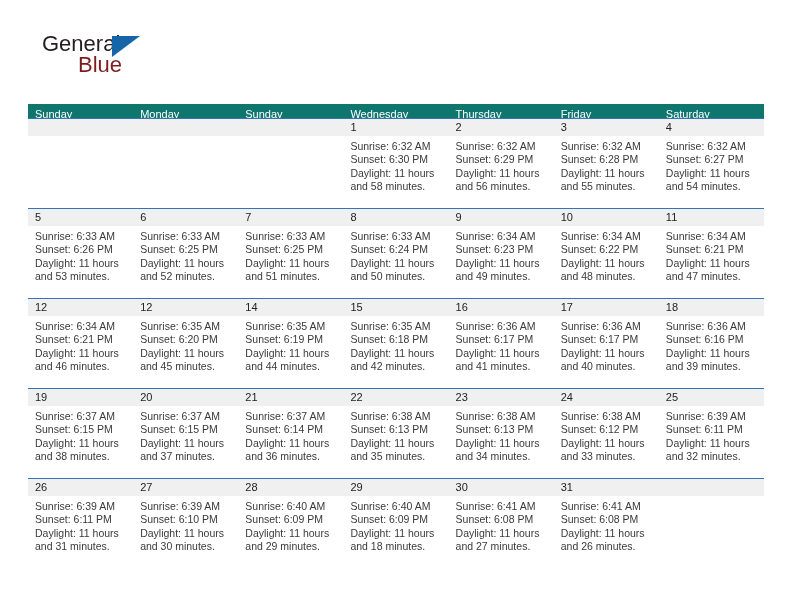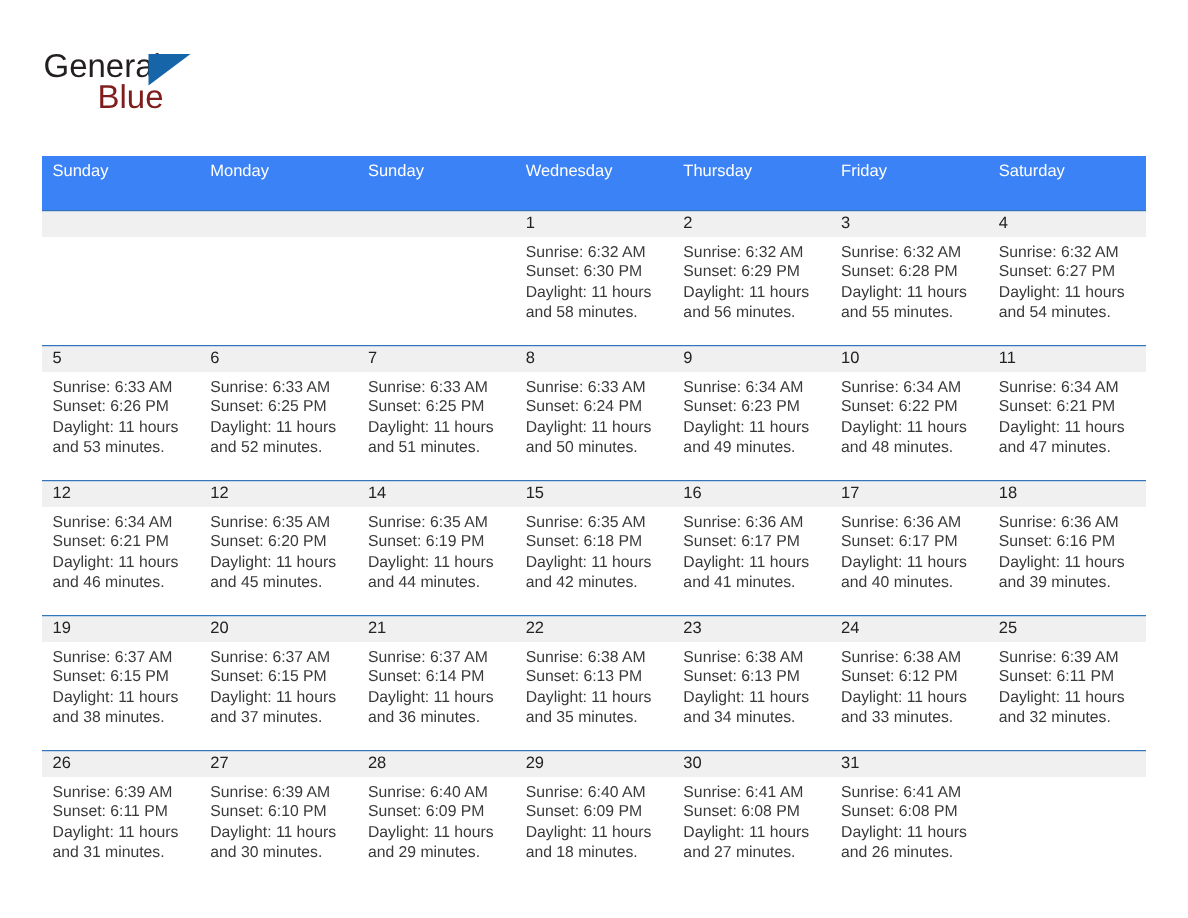--- a/index.html
+++ b/index.html
@@ -25,21 +25,21 @@
   
   .header {
     position: absolute;
     left: 28px;
     top: 26px;
     right: 28px;
     height: 72px;
   }
   .logo {
     position: absolute;
-    left: 1px;
+    left: 14px;
     top: 6px;
     width: 170px;
     height: 52px;
   }
   .logo-general {
     position: absolute;
     left: 0;
     top: 0;
     font-size: 22px;
     letter-spacing: 0px;
@@ -88,22 +88,22 @@
 
   
   .calendar {
     position: absolute;
     left: 28px;
     top: 104px;
     width: 736px;
   }
   .weekdays {
     display: flex;
-    background: #3b82f6;
-    height: 36px;
+    background: #0f766e;
+    height: 14px;
   }
   .weekday {
     flex: 1 1 0;
     color: #ffffff;
     font-size: 11px;
     line-height: 21px;
     padding-left: 7px;
     box-sizing: border-box;
     white-space: nowrap;
   }

